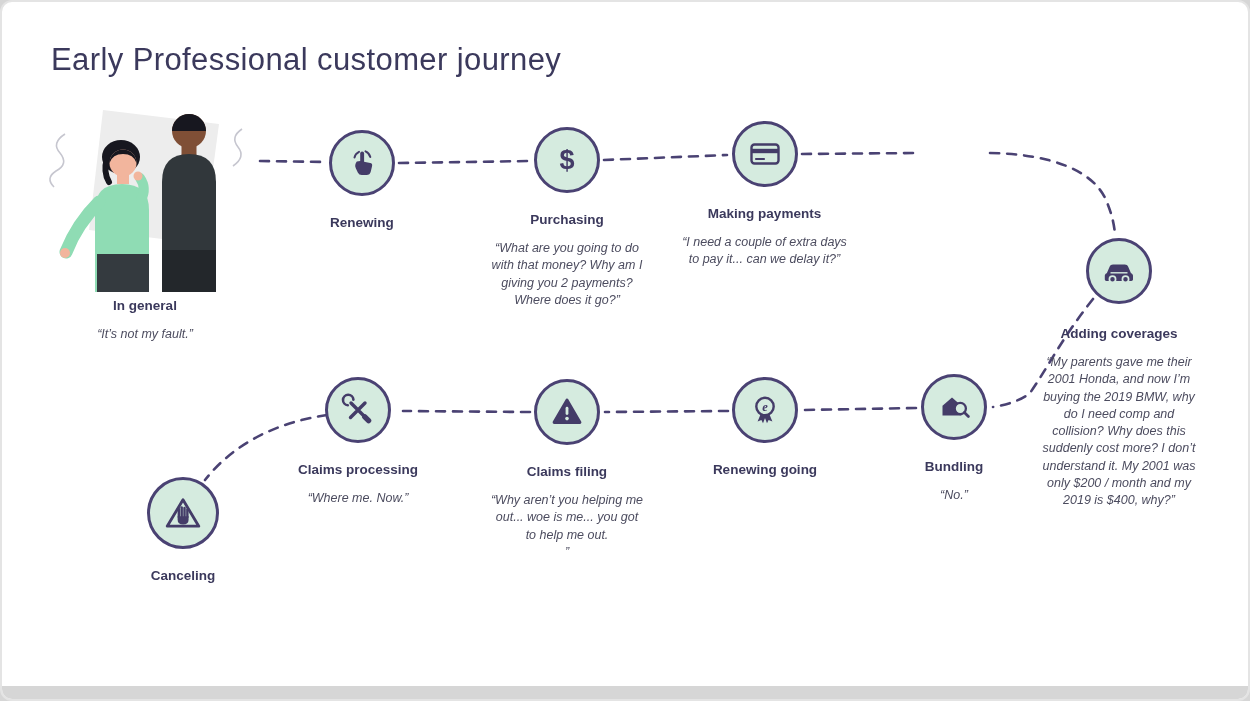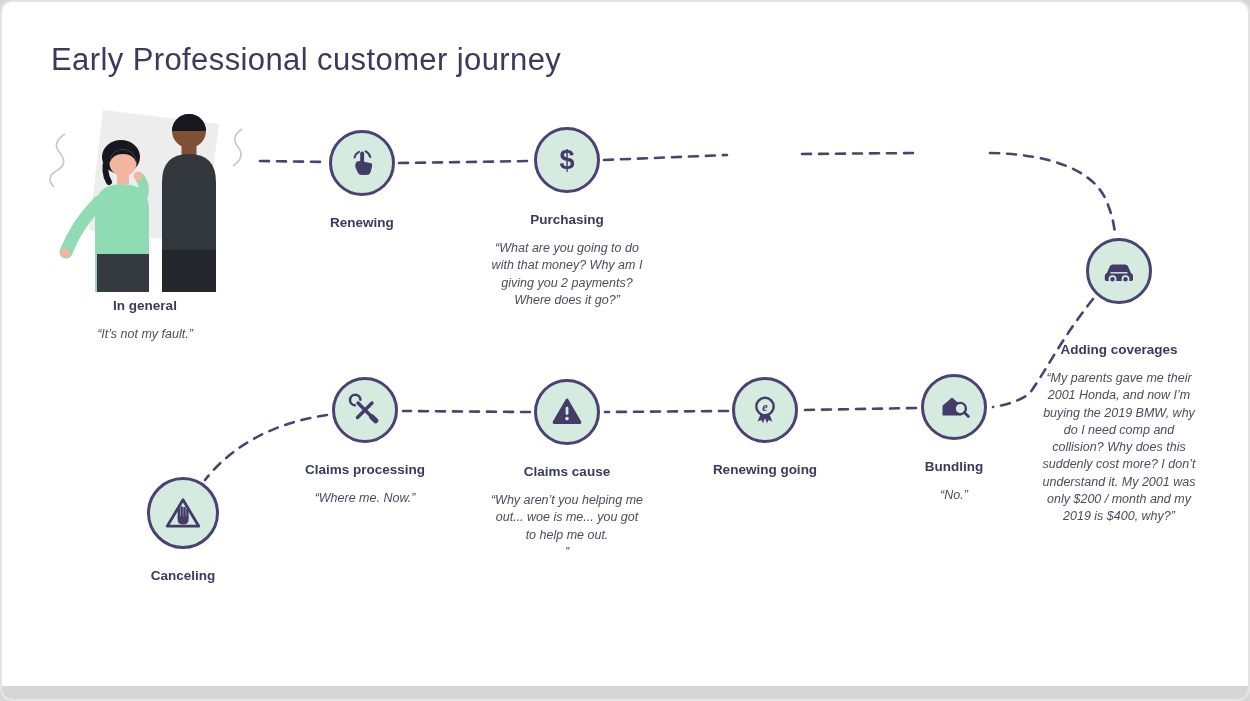--- a/index.html
+++ b/index.html
@@ -81,32 +81,43 @@
   <div class="stage" style="left:487px;top:125px;width:156px">
     <div class="circle">
       <svg width="36" height="36" viewBox="0 0 36 36">
         <text x="18" y="27" text-anchor="middle" font-size="27" font-weight="bold" fill="#443c68" font-family="Liberation Sans, sans-serif">$</text>
       </svg>
     </div>
     <div class="label">Purchasing</div>
     <div class="quote">“What are you going to do with that money? Why am I giving you 2 payments? Where does it go?”</div>
   </div>
 
+  <div class="stage" style="left:675px;top:119px;width:175px">
+    <div class="circle">
+      <svg width="36" height="36" viewBox="0 0 36 36">
+        <rect x="4.5" y="8.5" width="27" height="19" rx="3" fill="none" stroke="#443c68" stroke-width="2.4"></rect>
+        <rect x="4.5" y="12.8" width="27" height="4.4" fill="#443c68"></rect>
+        <path d="M9 23 h8" stroke="#443c68" stroke-width="2.2" stroke-linecap="round"></path>
+      </svg>
+    </div>
+    <div class="label">Making payments</div>
+    <div class="quote">“I need a couple of extra days to pay it... can we delay it?”</div>
+  </div>
 
 
   <div class="stage" style="left:1040px;top:236px;width:154px">
     <div class="circle">
       <svg width="36" height="36" viewBox="0 0 36 36">
         <path d="M5.8 20.2 l2.8 -6.4 c.6 -1.4 1.9 -2.3 3.4 -2.3 h11.8 c1.5 0 2.8 .9 3.4 2.3 l2.8 6.4 c1.2 .3 2 1.3 2 2.6 v3.4 c0 1 -.8 1.7 -1.7 1.7 h-24.8 c-1 0 -1.7 -.8 -1.7 -1.7 v-3.4 c0 -1.3 .8 -2.3 2 -2.6 z" fill="#443c68"></path>
         <path d="M9.5 19.8 h17" stroke="#d5ebdf" stroke-width="1.4"></path>
         <circle cx="11.5" cy="26.3" r="3.1" fill="#443c68" stroke="#d5ebdf" stroke-width="1.7"></circle>
         <circle cx="24.5" cy="26.3" r="3.1" fill="#443c68" stroke="#d5ebdf" stroke-width="1.7"></circle>
       </svg>
     </div>
-    <div class="label" style="margin-top:38px">Adding coverages</div>
+    <div class="label" style="margin-top:22px">Adding coverages</div>
     <div class="quote">“My parents gave me their 2001 Honda, and now I’m buying the 2019 BMW, why do I need comp and collision? Why does this suddenly cost more? I don’t understand it. My 2001 was only $200 / month and my 2019 is $400, why?”</div>
   </div>
 
   <div class="stage" style="left:882px;top:372px;width:140px">
     <div class="circle">
       <svg width="36" height="36" viewBox="0 0 36 36">
         <path d="M6.5 16.8 L16 8.6 l9.5 8.2 v9.7 h-19 z" fill="#443c68"></path>
         <circle cx="24.3" cy="19.5" r="5.6" fill="#d5ebdf" stroke="#443c68" stroke-width="2.3"></circle>
         <path d="M28.4 23.6 l4 4" stroke="#443c68" stroke-width="2.8" stroke-linecap="round"></path>
       </svg>
@@ -128,26 +139,26 @@
   </div>
 
   <div class="stage" style="left:487px;top:377px;width:156px">
     <div class="circle">
       <svg width="36" height="36" viewBox="0 0 36 36">
         <path d="M18 6.2 L30.8 28.3 H5.2 Z" fill="#443c68" stroke="#443c68" stroke-width="3.2" stroke-linejoin="round"></path>
         <rect x="16.6" y="12.8" width="2.8" height="8.2" rx="1.4" fill="#d5ebdf"></rect>
         <circle cx="18" cy="24.6" r="1.8" fill="#d5ebdf"></circle>
       </svg>
     </div>
-    <div class="label">Claims cause</div>
+    <div class="label">Claims filing</div>
     <div class="quote">“Why aren’t you helping me out... woe is me... you got to help me out.
 ”</div>
   </div>
 
-  <div class="stage" style="left:281px;top:375px;width:164px">
+  <div class="stage" style="left:274px;top:375px;width:164px">
     <div class="circle">
       <svg width="36" height="36" viewBox="0 0 36 36">
         <path d="M11 11 L25.5 25.5 M25 11 L10.5 25.5" stroke="#443c68" stroke-width="3.4" stroke-linecap="round" fill="none"></path>
         <path d="M7.8 13.2 A5.2 5.2 0 1 1 13.4 7.7" fill="none" stroke="#443c68" stroke-width="2.6" stroke-linecap="round"></path>
         <path d="M24.8 24.8 L28.6 28.6" stroke="#443c68" stroke-width="5.4" stroke-linecap="round"></path>
       </svg>
     </div>
     <div class="label">Claims processing</div>
     <div class="quote">“Where me. Now.”</div>
   </div>

